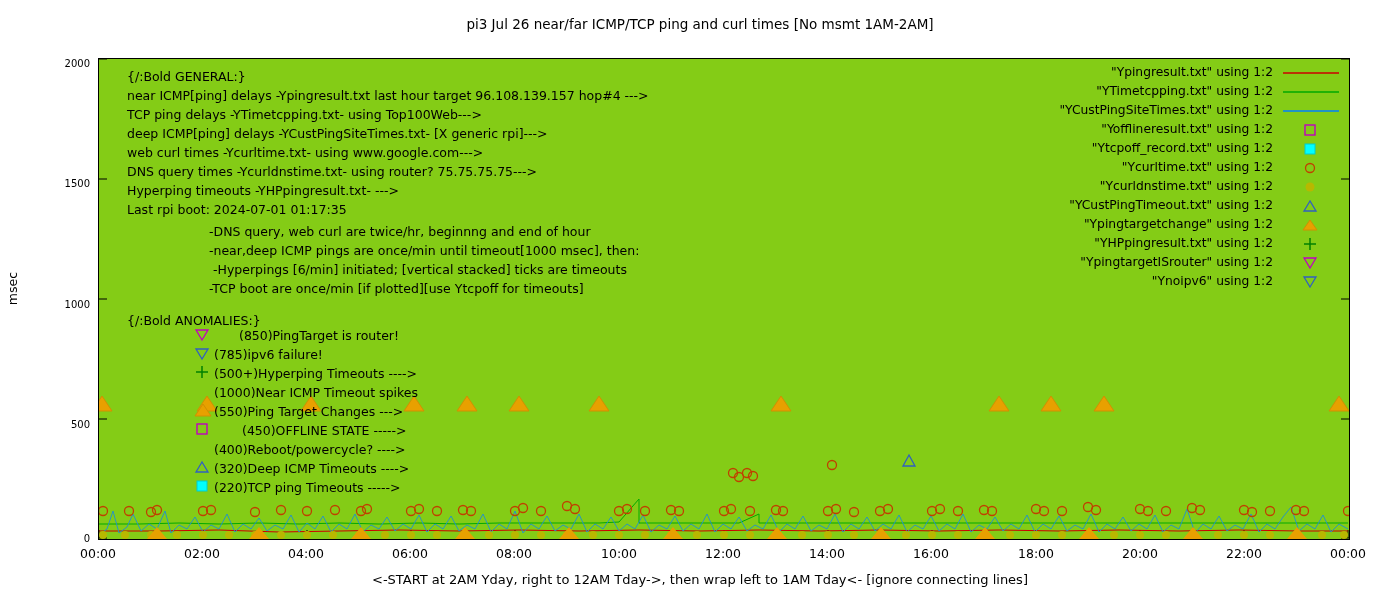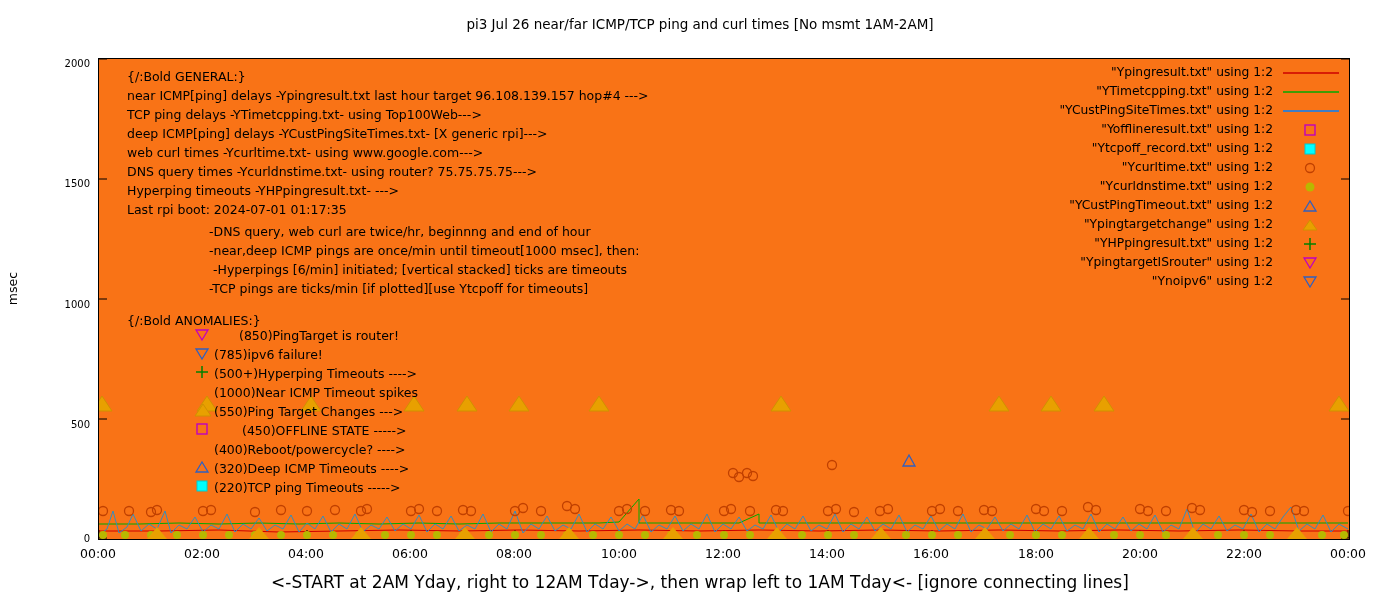--- a/index.html
+++ b/index.html
@@ -10,34 +10,34 @@
   }
   #root{position:relative;width:1400px;height:600px;}
   .abs{position:absolute;}
   .title{
     left:0;top:16px;width:1400px;text-align:center;
     font-size:13.5px;color:#000;
   }
   
   .plot-frame{
     left:98px;top:58px;width:1252px;height:482px;
-    border:1px solid #000;box-sizing:border-box;background:#f97316;
+    border:1px solid #000;box-sizing:border-box;background:#84cc16;
   }
   .ylabel{
     left:-18px;top:281px;width:60px;text-align:center;
     font-size:12.5px;transform:rotate(-90deg);transform-origin:50% 50%;
   }
   .ytick{
     font-size:10px;text-align:right;width:56px;
   }
   .xtick{
     font-size:12.5px;text-align:center;width:60px;
   }
   .xlabel{
-    left:0;top:572px;width:1400px;text-align:center;font-size:17px;
+    left:0;top:572px;width:1400px;text-align:center;font-size:13px;
   }
   
   .annot{
     font-size:12.5px;line-height:19.2px;white-space:pre;
   }
   .legend-row{
     font-size:12.3px;white-space:nowrap;text-align:right;
   }
   .legend-label{display:inline-block;text-align:right;}
   .legend-key{
@@ -269,21 +269,21 @@
     <div class="abs annot" style="left:28px;top:46px;">TCP ping delays -YTimetcpping.txt- using Top100Web---&gt;</div>
     <div class="abs annot" style="left:28px;top:65px;">deep ICMP[ping] delays -YCustPingSiteTimes.txt- [X generic rpi]---&gt;</div>
     <div class="abs annot" style="left:28px;top:84px;">web curl times -Ycurltime.txt- using www.google.com---&gt;</div>
     <div class="abs annot" style="left:28px;top:103px;">DNS query times -Ycurldnstime.txt- using router? 75.75.75.75---&gt;</div>
     <div class="abs annot" style="left:28px;top:122px;">Hyperping timeouts -YHPpingresult.txt- ---&gt;</div>
     <div class="abs annot" style="left:28px;top:141px;">Last rpi boot: 2024-07-01 01:17:35</div>
 
     <div class="abs annot" style="left:110px;top:163px;">-DNS query, web curl are twice/hr, beginnng and end of hour</div>
     <div class="abs annot" style="left:110px;top:182px;">-near,deep ICMP pings are once/min until timeout[1000 msec], then:</div>
     <div class="abs annot" style="left:110px;top:201px;"> -Hyperpings [6/min] initiated; [vertical stacked] ticks are timeouts</div>
-    <div class="abs annot" style="left:110px;top:220px;">-TCP pings are ticks/min [if plotted][use Ytcpoff for timeouts]</div>
+    <div class="abs annot" style="left:110px;top:220px;">-TCP boot are once/min [if plotted][use Ytcpoff for timeouts]</div>
 
     <div class="abs annot" style="left:28px;top:252px;">{/:Bold ANOMALIES:}</div>
 
     <div class="abs" style="left:95px;top:269px;width:20px;height:16px;">
       <svg width="16" height="14">
           <polygon points="2,2 14,2 8,12" fill="none" stroke="#c000c0" stroke-width="1.3"></polygon>
         </svg>
     </div>
     <div class="abs annot" style="left:115px;top:267px;margin-left:25px;">(850)PingTarget is router!</div>
 

